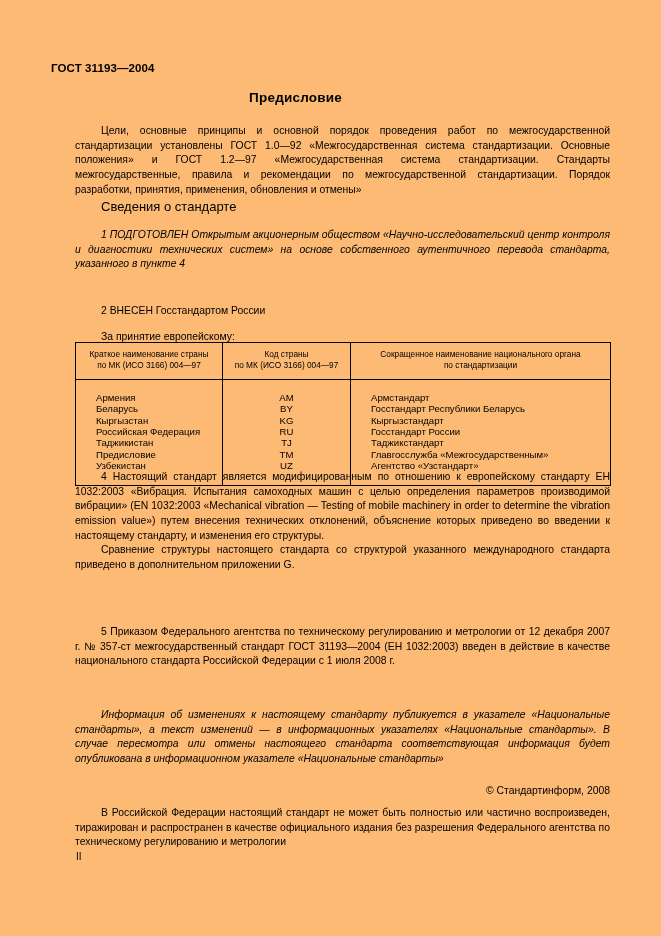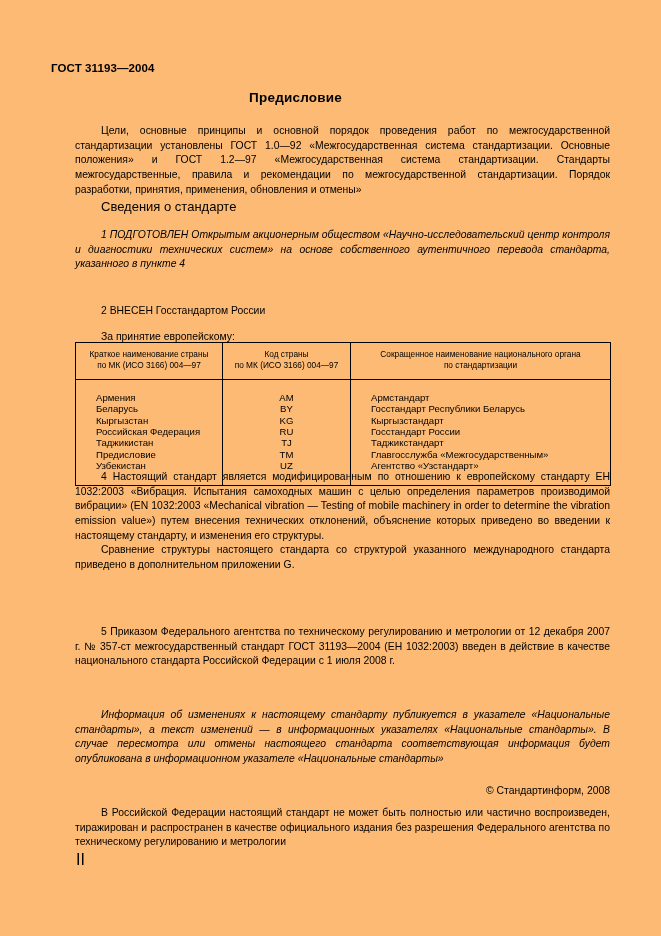--- a/index.html
+++ b/index.html
@@ -125,21 +125,21 @@
     top: 806px;
     width: 535px;
     font-size: 10.4px;
     line-height: 14.7px;
     text-align: justify;
   }
   .page-number {
     position: absolute;
     left: 76px;
     top: 851px;
-    font-size: 16px;
+    font-size: 10px;
   }
 </style>
 </head>
 <body>
 
 <div id="page">
 
   <div class="doc-header">ГОСТ 31193—2004</div>
 
   <div class="doc-title">Предисловие</div>

